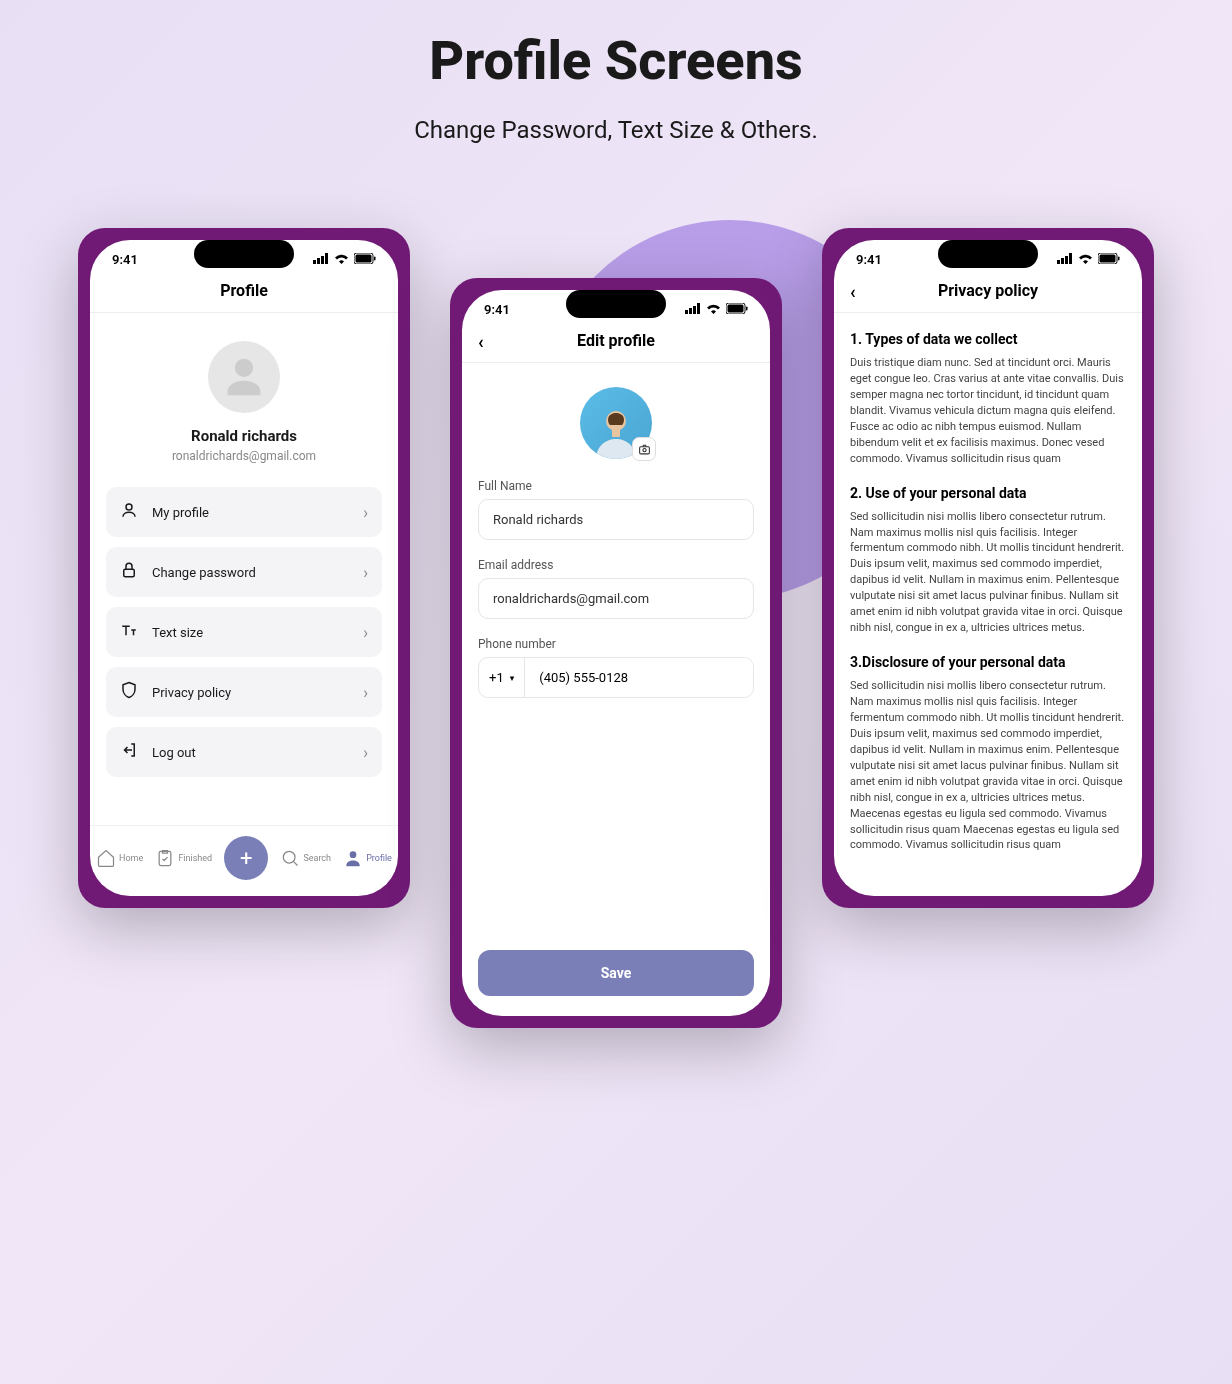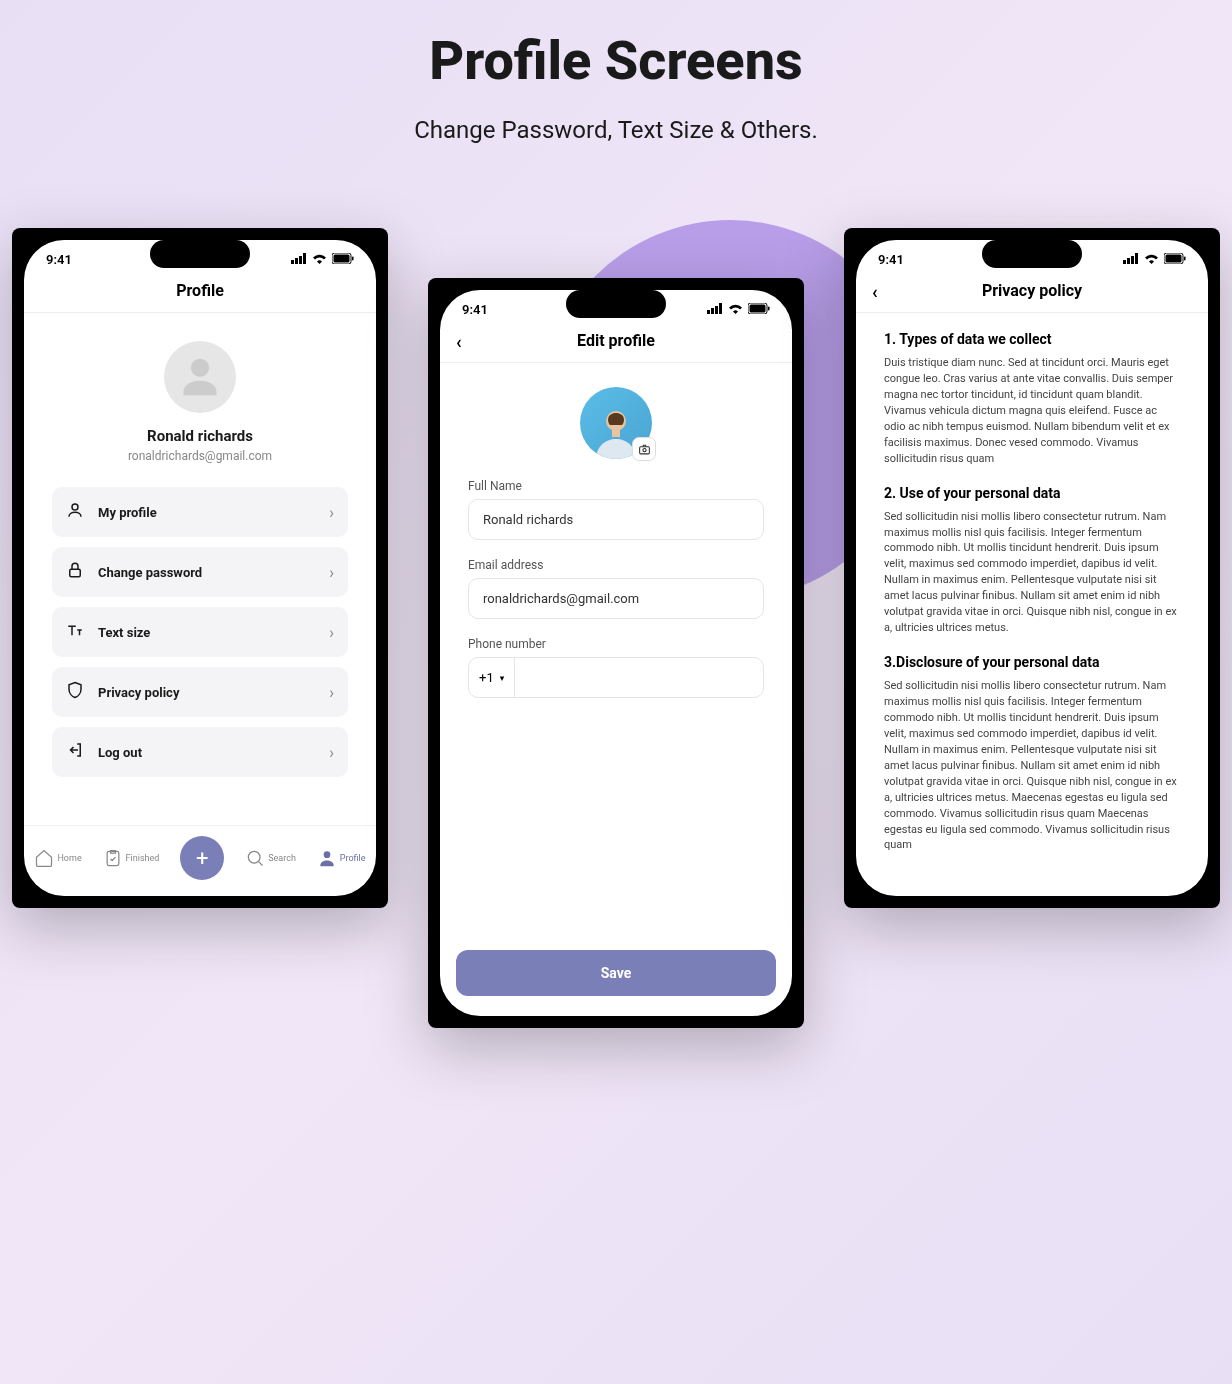--- a/index.html
+++ b/index.html
@@ -2,37 +2,37 @@
 <html><head>
 <meta charset="utf-8">
 <style>
 *{box-sizing:border-box;margin:0;padding:0;font-family:-apple-system,BlinkMacSystemFont,"Segoe UI",Roboto,sans-serif}
 body{width:1232px;height:1384px;background:linear-gradient(135deg,#E8DFF5 0%,#F0E6F7 50%,#E8DFF5 100%);position:relative;overflow:hidden}
 .circle{position:absolute;width:380px;height:380px;background:#B89EE8;border-radius:50%;top:220px;left:540px;z-index:0}
 .hero{text-align:center;padding-top:29px;position:relative;z-index:1}
 .hero h1{font-size:54px;font-weight:800;color:#1a1a1a;margin-bottom:20px}
 .hero p{font-size:24px;color:#1a1a1a;line-height:1.5}
 .phones{position:relative;z-index:2;display:flex;justify-content:center;gap:40px;margin-top:80px;align-items:flex-start}
-.phone{width:376px;height:680px;background:#000000;border-radius:8px;padding:12px;position:relative;box-shadow:0 20px 60px rgba(0,0,0,.25)}
+.phone{width:332px;height:680px;background:#701a75;border-radius:27px;padding:12px;position:relative;box-shadow:0 20px 60px rgba(0,0,0,.25)}
 .phone.tall{height:750px}
 .screen{width:100%;height:100%;background:#fff;border-radius:40px;overflow:hidden;position:relative;display:flex;flex-direction:column}
 .notch{position:absolute;top:12px;left:50%;transform:translateX(-50%);width:100px;height:28px;background:#000;border-radius:20px;z-index:10}
 .status-bar{display:flex;justify-content:space-between;padding:12px 22px 4px;font-size:13px;font-weight:600;color:#000}
 .status-right{display:flex;gap:5px;align-items:center}
 .header{text-align:center;padding:10px 0 12px;font-size:16px;font-weight:700;border-bottom:1px solid #eee;position:relative}
 .back{position:absolute;left:16px;top:10px;font-size:18px;cursor:pointer}
-.body{flex:1;overflow:hidden;padding:0 28px}
+.body{flex:1;overflow:hidden;padding:0 16px}
 
 .avatar-ph{width:72px;height:72px;border-radius:50%;background:#e6e6e6;margin:28px auto 14px;display:flex;align-items:center;justify-content:center}
 .avatar-ph svg{width:44px;height:44px;fill:#ccc}
 .uname{text-align:center;font-size:15px;font-weight:700;color:#1a1a1a}
 .uemail{text-align:center;font-size:12px;color:#888;margin-top:4px;margin-bottom:24px}
 .mi{display:flex;align-items:center;background:#f4f4f6;border-radius:10px;padding:14px 14px;margin-bottom:10px;cursor:pointer}
 .mi .ic{width:20px;margin-right:12px;color:#1a1a1a}
-.mi .lbl{flex:1;font-size:13px;font-weight:700;color:#1a1a1a}
+.mi .lbl{flex:1;font-size:13px;font-weight:400;color:#1a1a1a}
 .mi .chev{color:#888}
 .tabbar{display:flex;justify-content:space-around;align-items:center;padding:10px 0 16px;border-top:1px solid #f0f0f0}
 .tab{display:flex;flex-direction:row;align-items:center;gap:3px;color:#888;font-size:9px;cursor:pointer}
 .tab.active{color:#6B6FA8}
 .fab{width:44px;height:44px;border-radius:50%;background:#7B7FB8;display:flex;align-items:center;justify-content:center;color:#fff;font-size:22px;cursor:pointer}
 
 .av2{width:72px;height:72px;border-radius:50%;background:linear-gradient(135deg,#5BBCE8,#4AA5D1);margin:24px auto 20px;position:relative;overflow:visible}
 .av2-inner{width:100%;height:100%;border-radius:50%;overflow:hidden;display:flex;align-items:flex-end;justify-content:center}
 .cambadge{position:absolute;right:-4px;bottom:-2px;width:24px;height:24px;background:#fff;border:1px solid #ddd;border-radius:7px;display:flex;align-items:center;justify-content:center}
 .flabel{font-size:12px;color:#555;margin-bottom:6px;margin-top:4px}
@@ -211,20 +211,21 @@
         <div class="flabel">Full Name</div>
         <input class="finput" value="Ronald richards" style="">
         <div class="flabel">Email address</div>
         <input class="finput" value="ronaldrichards@gmail.com" style="">
         <div class="flabel">Phone number</div>
         <div class="phone-row">
           <div class="cc">
             <span>+1</span>
             <span style="font-size:9px">▾</span>
           </div>
+          <input class="pn" value="(405) 555-0128" style="">
         </div>
       </div>
       <div class="savebtn">Save</div>
     </div>
   </div>
 
   <div class="phone">
     <div class="notch"></div>
     <div class="screen">
       <div class="status-bar">

